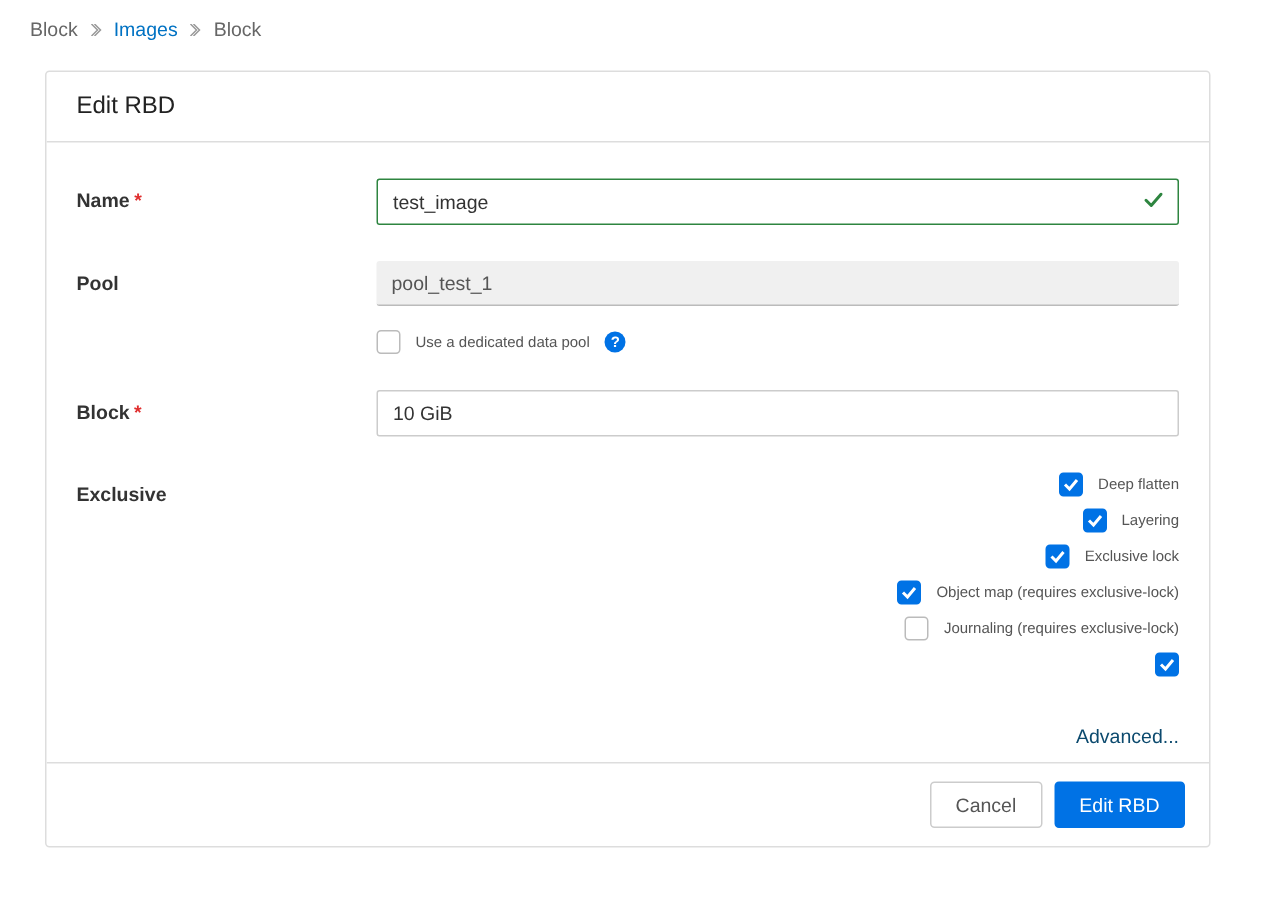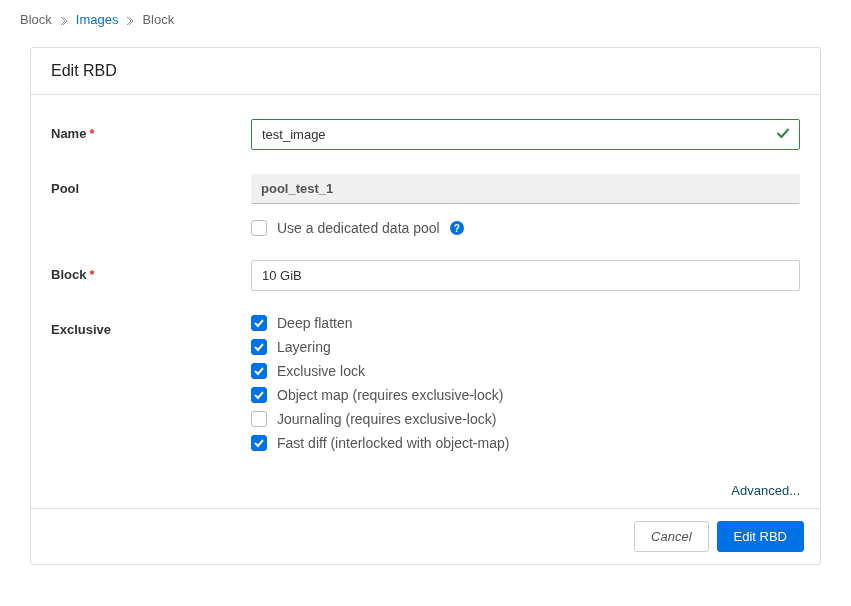--- a/index.html
+++ b/index.html
@@ -30,21 +30,21 @@
     }
     .breadcrumb-item.link {
       color: #0072c3;
       cursor: pointer;
     }
     .card {
       border: 1px solid #ddd;
       border-radius: 3px;
       overflow: hidden;
       margin-left: 10px;
-      margin-right: 10px;
+      margin-right: 24px;
     }
     .card-header {
       padding: 14px 20px;
       border-bottom: 1px solid #ddd;
       font-size: 16px;
       font-weight: 400;
       color: #222;
     }
     .card-body {
       padding: 24px 20px 10px 20px;
@@ -82,34 +82,34 @@
     }
     .form-input.valid {
       border: 1px solid #2e8540;
     }
     .form-input.readonly {
       background: #f0f0f0;
       border: none;
       border-bottom: 1px solid #bbb;
       cursor: not-allowed;
       color: #555;
-      font-weight: bold;
     }
     .valid-check {
       position: absolute;
       right: 10px;
       top: 50%;
       transform: translateY(-50%);
       color: #2e8540;
     }
     .checkbox-row {
       display: flex;
       align-items: center;
       gap: 10px;
       margin-bottom: 8px;
+      justify-content: flex-end;
     }
     .checkbox {
       width: 16px;
       height: 16px;
       border: 1px solid #bbb;
       border-radius: 3px;
       cursor: pointer;
       display: inline-flex;
       align-items: center;
       justify-content: center;
@@ -119,21 +119,21 @@
       background: #0072e5;
       border-color: #0072e5;
     }
     .checkbox.checked svg {
       display: block;
     }
     .checkbox svg {
       display: none;
     }
     .checkbox-label {
-      font-size: 14px;
+      font-size: 10px;
       color: #555;
       cursor: pointer;
     }
     .help-icon {
       width: 14px;
       height: 14px;
       border-radius: 50%;
       background: #0072e5;
       color: #fff;
       display: inline-flex;
@@ -176,21 +176,20 @@
       font-size: 13px;
       border-radius: 3px;
       cursor: pointer;
       border: 1px solid transparent;
       font-family: inherit;
     }
     .btn-secondary {
       background: #fff;
       border: 1px solid #ccc;
       color: #555;
-      font-style: italic;
     }
     .btn-primary {
       background: #0072e5;
       color: #fff;
       border-color: #0072e5;
     }
   </style>
 </head>
 <body>
 
@@ -290,21 +289,20 @@
           <div class="checkbox-row">
             <span class="checkbox"></span>
             <span class="checkbox-label">Journaling (requires exclusive-lock)</span>
           </div>
           <div class="checkbox-row">
             <span class="checkbox checked">
               <svg width="10" height="10" viewBox="0 0 10 10">
                 <path d="M1 5 L4 8 L9 2" stroke="#fff" stroke-width="2" fill="none"></path>
               </svg>
             </span>
-            <span class="checkbox-label">Fast diff (interlocked with object-map)</span>
           </div>
         </div>
     </div>
 
     <div class="advanced-link">
       <a>Advanced...</a>
     </div>
 
   </div>
   <div class="card-footer">

